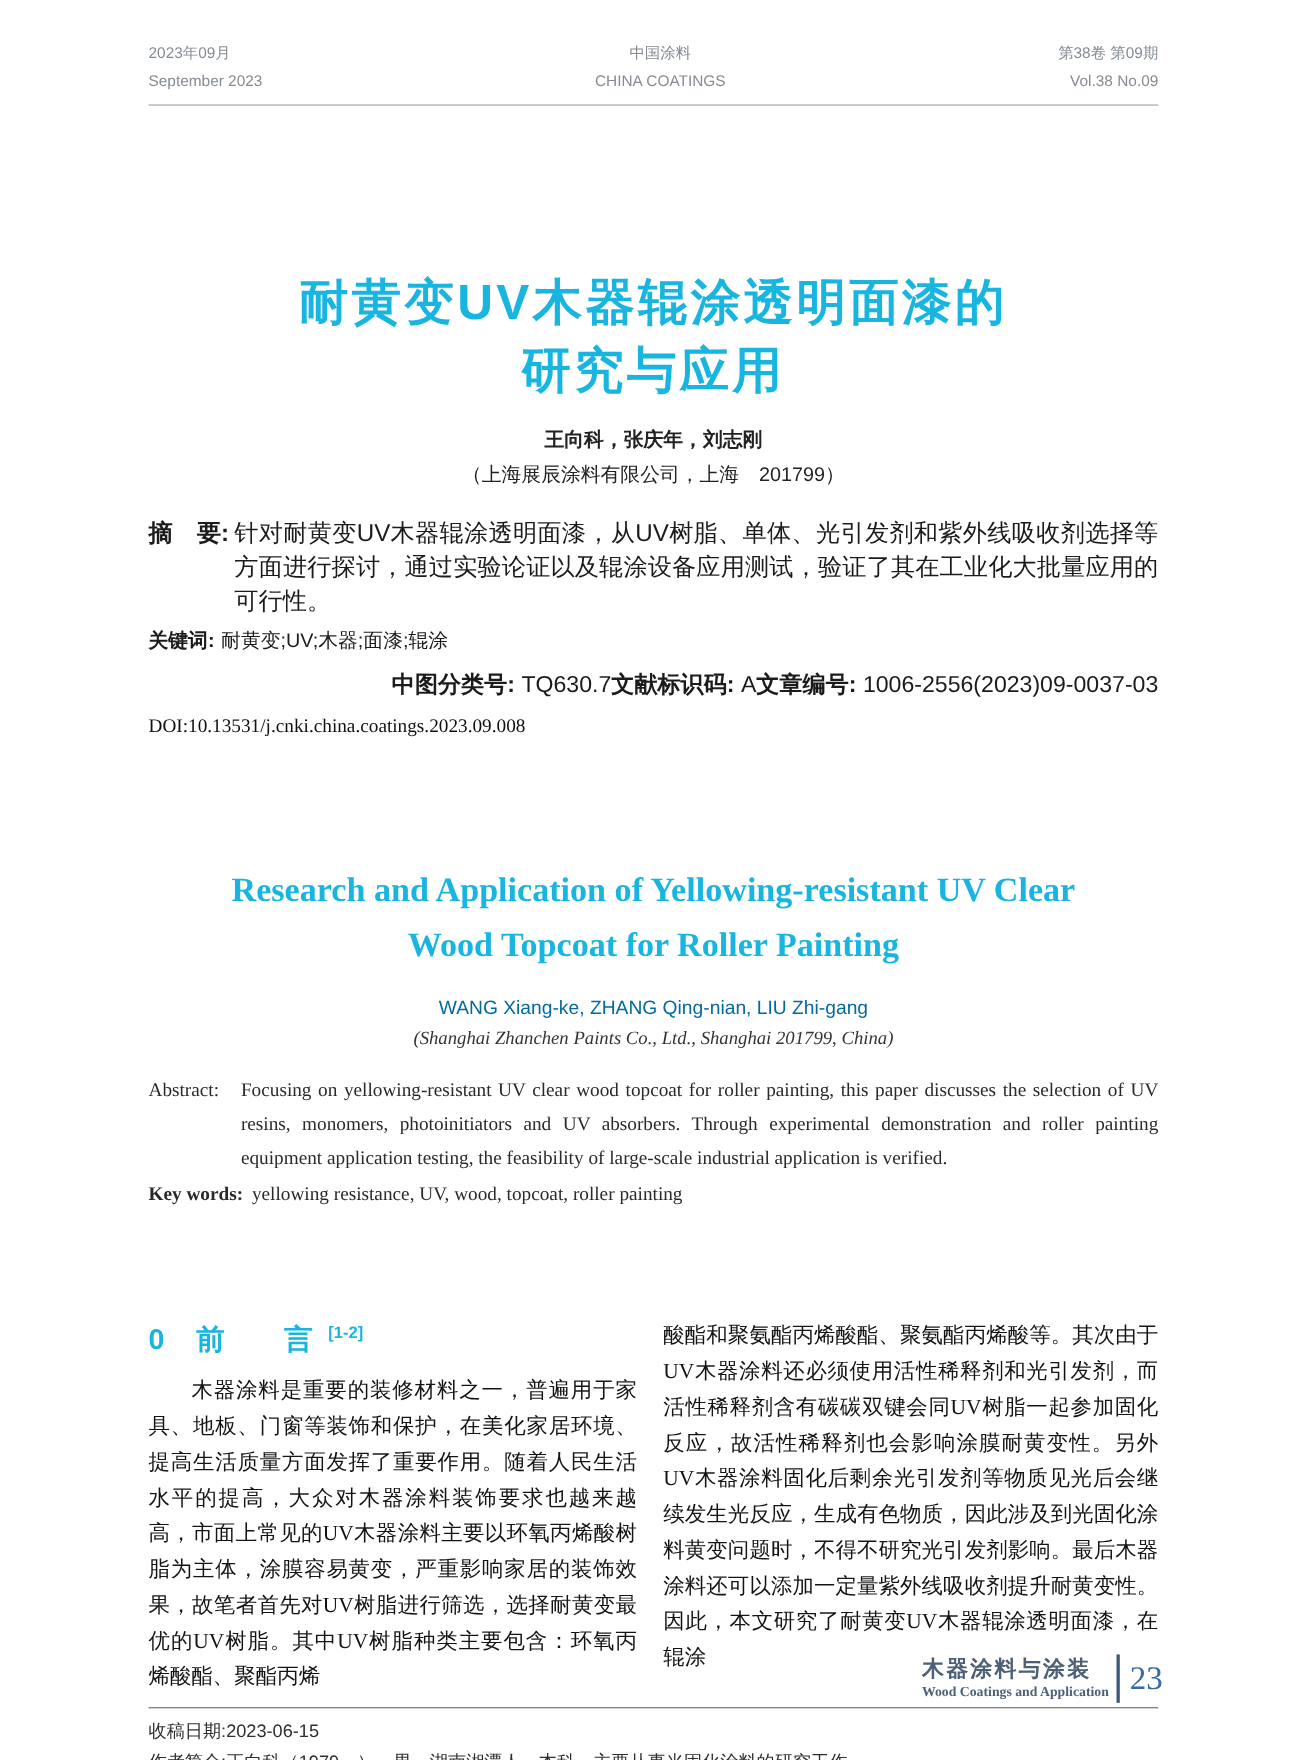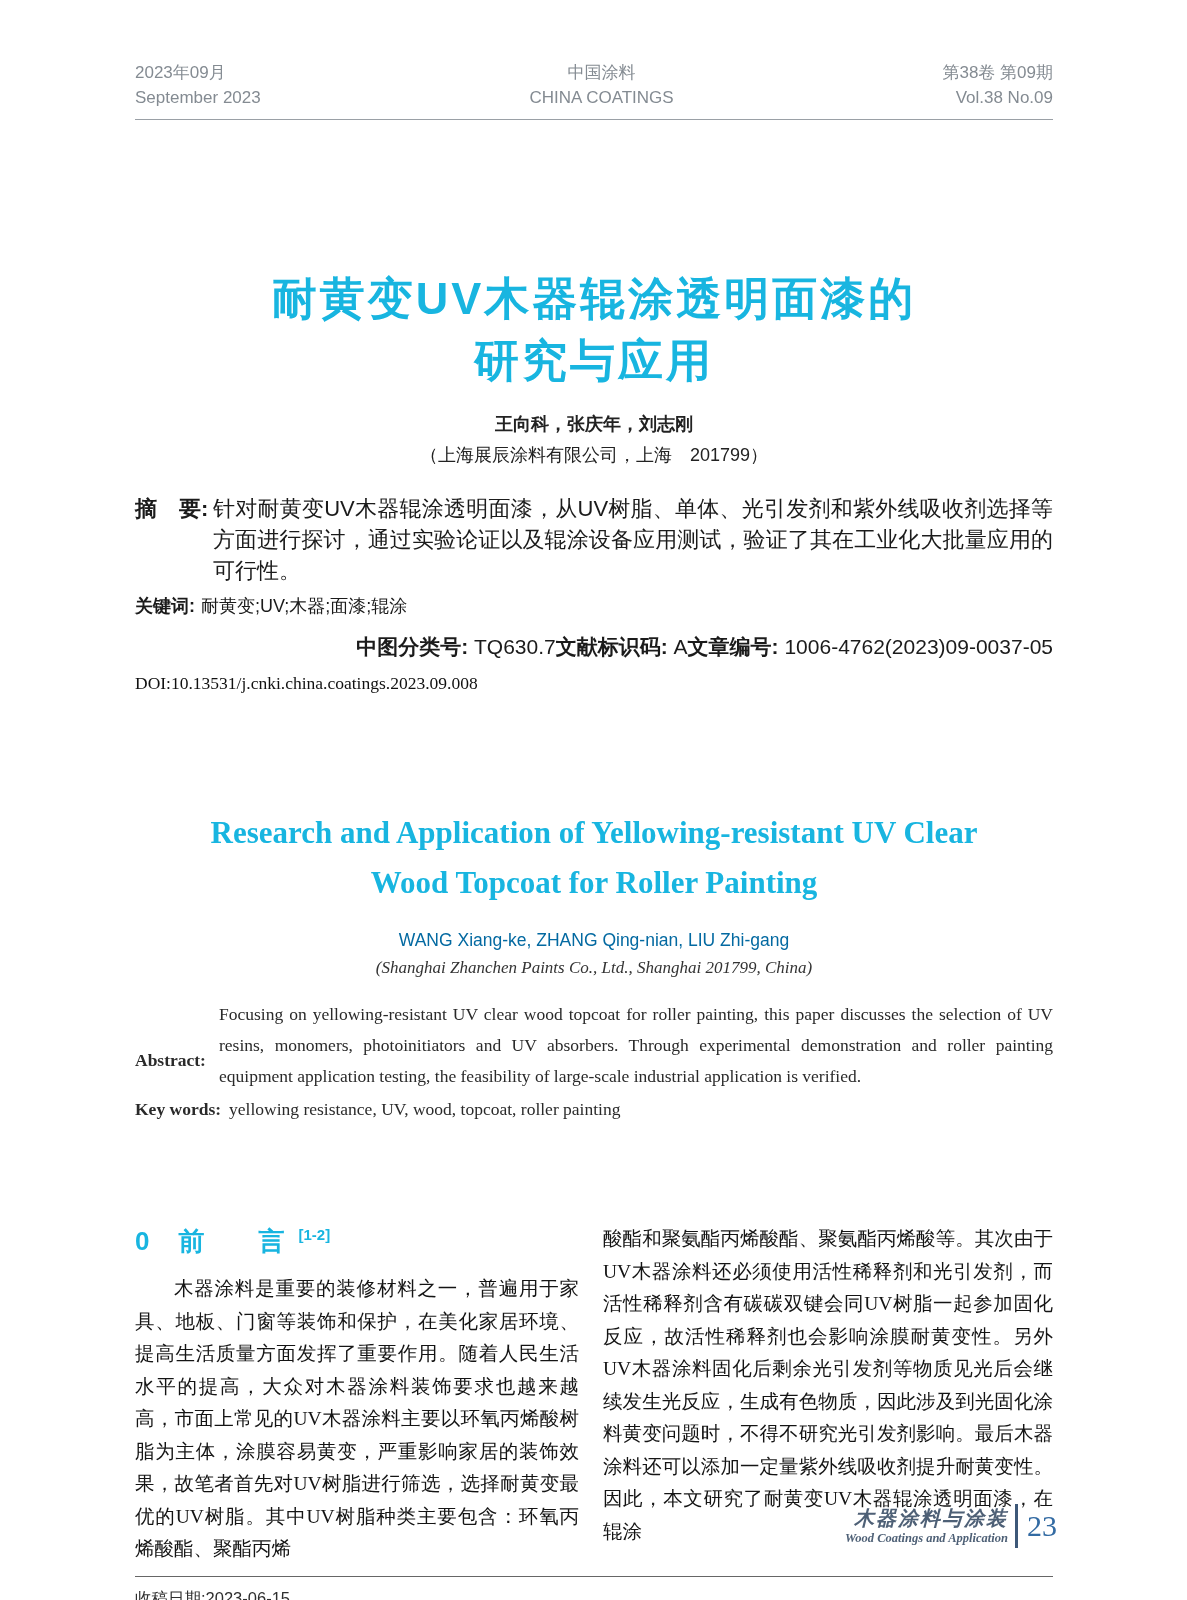--- a/index.html
+++ b/index.html
@@ -17,25 +17,25 @@
     margin:0 auto;
     background:#ffffff;
     color:var(--ink);
     font-family:"Liberation Serif", serif;
     padding:0 134px 0 135px;
     overflow:hidden;
   }
   
   .jheader{
     display:flex;justify-content:space-between;align-items:flex-end;
-    padding-top:60px;padding-bottom:9px;
+    padding-top:36px;padding-bottom:9px;
     border-bottom:1.6px solid #9aa0a6;
     color:var(--header-gray);
     font-family:"Liberation Sans", sans-serif;
-    font-size:17px;line-height:25px;
+    font-size:14px;line-height:25px;
   }
   .jheader .c{white-space:nowrap;}
   .jheader .center{text-align:center;}
   .jheader .right{text-align:right;}
   
   .title-cn{
     margin-top:148px;
     text-align:center;
     color:var(--accent);
     font-family:"Liberation Sans", sans-serif;
@@ -97,21 +97,21 @@
   .affil-en{
     margin-top:3px;text-align:center;
     font-family:"Liberation Serif", serif;
     font-style:italic;font-size:17px;line-height:26px;color:#333;
   }
   .abs-en{
     margin-top:18px;display:flex;
     font-family:"Liberation Serif", serif;
     font-size:17.5px;line-height:31px;color:#2a2a2a;
   }
-  .abs-en .lbl{flex:0 0 84px;font-weight:bold;white-space:nowrap;margin-top:46px;}
+  .abs-en .lbl{flex:0 0 84px;font-weight:normal;white-space:nowrap;}
   .abs-en .txt{flex:1;text-align:justify;}
   .kw-en{
     margin-top:2px;display:flex;
     font-family:"Liberation Serif", serif;
     font-size:17.5px;line-height:30px;color:#2a2a2a;
   }
   .kw-en .lbl{font-weight:bold;margin-right:8px;white-space:nowrap;}
   
   .columns{
     margin-top:99px;
@@ -143,21 +143,21 @@
     padding-top:7px;
     font-family:"Liberation Sans", sans-serif;
     font-size:16.5px;line-height:28px;color:#2e2e2e;
   }
   
   .pfooter{
     position:absolute;
     right:130px;bottom:52px;
     display:flex;align-items:center;
   }
-  .pfooter .names{text-align:right;color:var(--footer-slate);font-style:italic;}
+  .pfooter .names{text-align:left;color:var(--footer-slate);}
   .pfooter .cn{
     font-family:"Liberation Sans", sans-serif;
     font-weight:bold;font-size:20px;line-height:24px;letter-spacing:2px;
   }
   .pfooter .en{
     font-family:"Liberation Serif", serif;
     font-weight:bold;font-size:12.5px;line-height:16px;
   }
   .pfooter .bar{
     width:3px;height:44px;background:#3d5878;
@@ -210,21 +210,21 @@
     <div>
       <span class="lbl">中图分类号:</span>
       <span>TQ630.7</span>
     </div>
     <div>
       <span class="lbl">文献标识码:</span>
       <span>A</span>
     </div>
     <div>
       <span class="lbl">文章编号:</span>
-      <span>1006-4762(2023)09-0037-05</span>
+      <span>1006-2556(2023)09-0037-03</span>
     </div>
   </div>
 
   <div class="doi">DOI:10.13531/j.cnki.china.coatings.2023.09.008</div>
 
   <h2 class="title-en" style="margin:112px 0 0 0;">
     <div>Research and Application of Yellowing-resistant UV Clear</div>
     <div>Wood Topcoat for Roller Painting</div>
   </h2>
 

